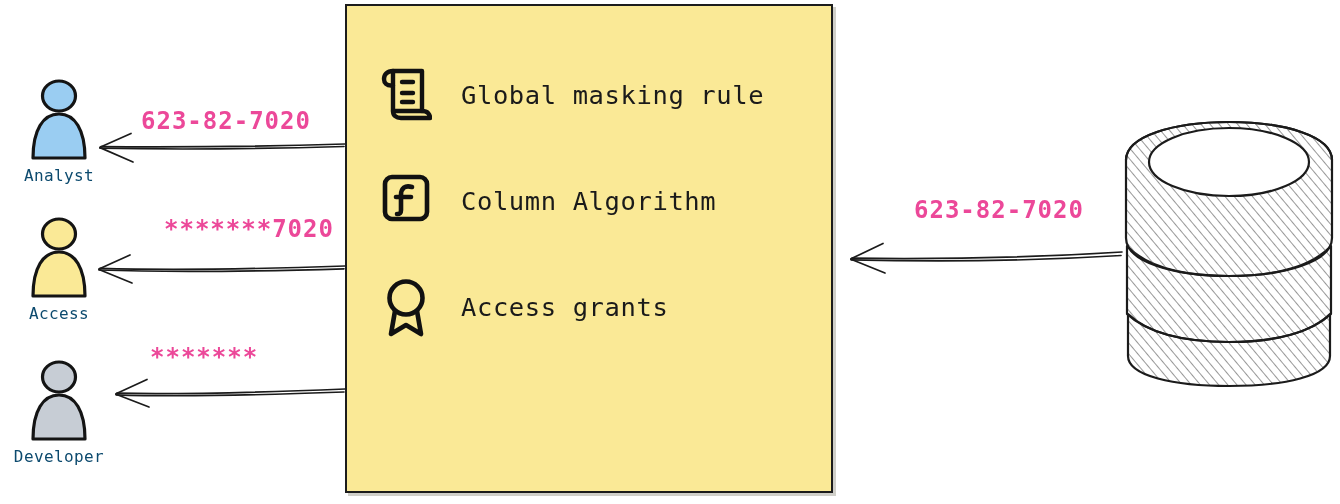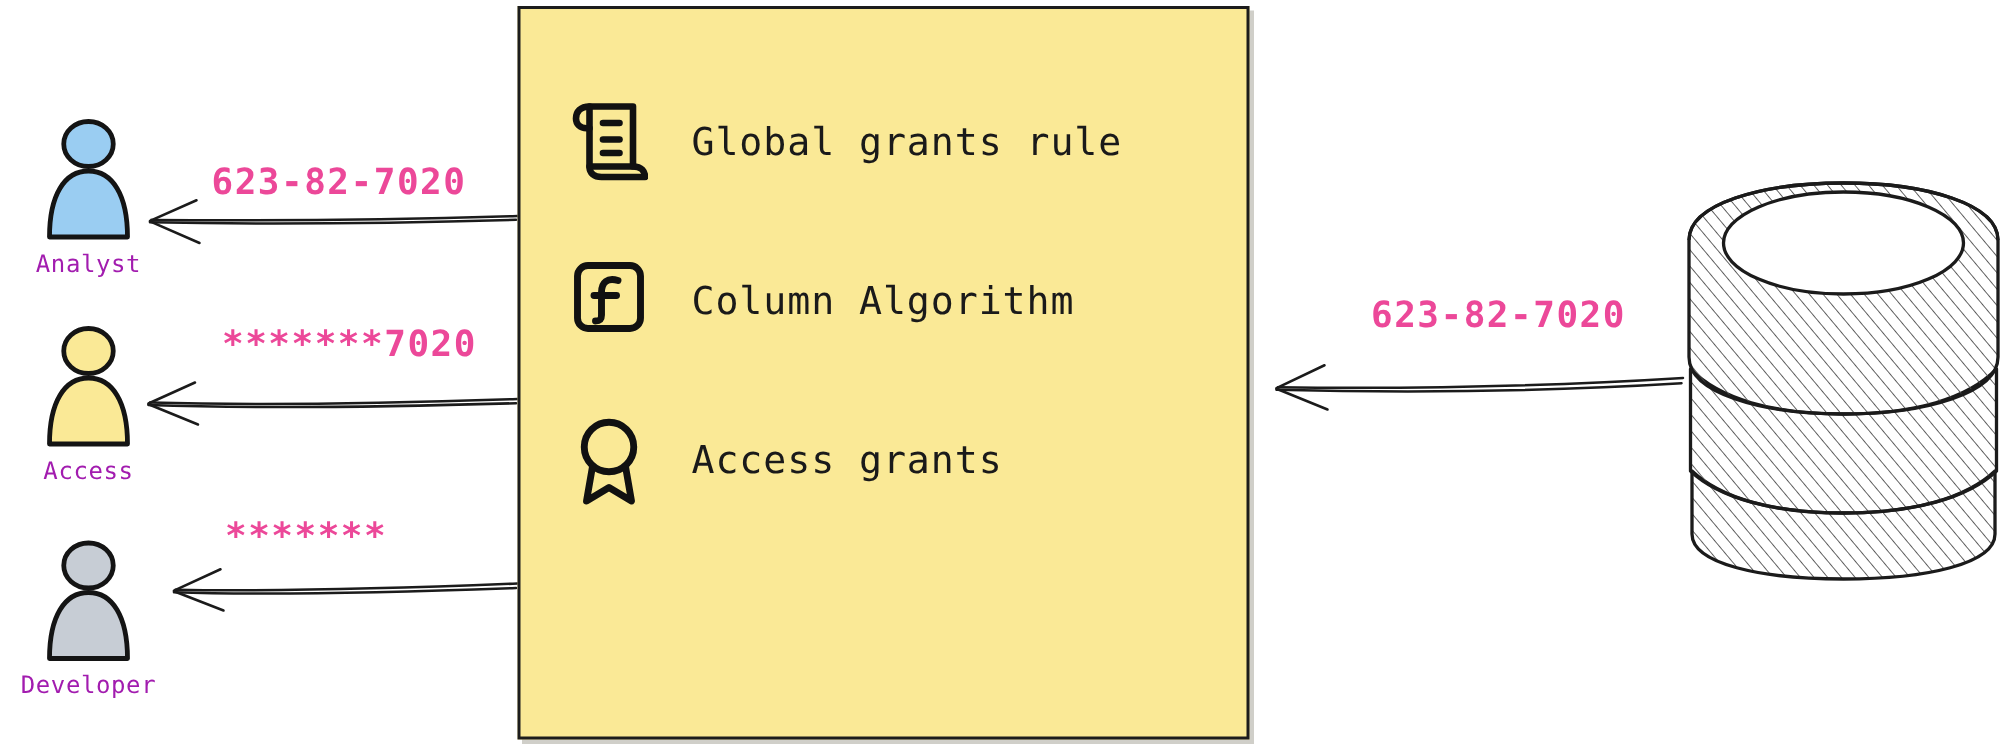--- a/index.html
+++ b/index.html
@@ -67,21 +67,21 @@
   }
   .persona-figure {
     width: 72px;
     height: 86px;
     margin: 0 auto;
   }
   .persona-figure svg { display: block; }
   .persona-label {
     margin-top: 2px;
     font-size: 16px;
-    color: #a21caf;
+    color: #0c4a6e;
     letter-spacing: 0.4px;
   }
 
   
   .flow-label {
     position: absolute;
     font-size: 24px;
     font-weight: bold;
     color: #ec4899;
     letter-spacing: 1px;
@@ -140,21 +140,21 @@
     <div class="persona-figure">
       <svg width="72" height="86" viewBox="0 0 72 86">
         <ellipse cx="36" cy="18" rx="16.5" ry="15" fill="#c7cdd5" stroke="#141414" stroke-width="3.2"></ellipse>
         <path d="M10 80 C10 52 20 36 36 36 C52 36 62 52 62 80 Z" fill="#c7cdd5" stroke="#141414" stroke-width="3.2" stroke-linejoin="round"></path>
       </svg>
     </div>
     <div class="persona-label">Developer</div>
   </div>
 
   <div class="flow-label" style="left:141px; top:107px;">623-82-7020</div>
-  <div class="flow-label" style="left:148px; top:215px;">*******7020</div>
+  <div class="flow-label" style="left:164px; top:215px;">*******7020</div>
   <div class="flow-label" style="left:150px; top:343px;">*******</div>
 
   <svg class="arrow-svg" style="left:0px; top:120px;" width="360" height="60">
     <path d="M345 24 C260 26.5 175 27.3 101 26.6"></path>
     <path d="M344 26.5 C258 29 172 29.6 100 28.2"></path>
     <path d="M131 13.5 L100 27.2"></path>
     <path d="M133 42 L100 27.6"></path>
   </svg>
 
   <svg class="arrow-svg" style="left:0px; top:242px;" width="360" height="60">
@@ -225,21 +225,21 @@
             <g fill="none" stroke="#111111" stroke-width="4.4" stroke-linejoin="round" stroke-linecap="round">
               <path d="M13 4 L42 4 L42 44 L13 44 Z"></path>
               <path d="M13 4 C7 4 4 7.5 4 12 C4 16 7 18.5 11 18.5 L13 18.5"></path>
               <path d="M42 44 C48 44 50 47.5 50 51 L21 51 C16 51 13 48.5 13 44"></path>
               <path d="M22 15 L33 15"></path>
               <path d="M22 26 L33 26"></path>
               <path d="M22 35 L33 35"></path>
             </g>
           </svg>
         </span>
-        <span class="policy-label">Global grants rule</span>
+        <span class="policy-label">Global masking rule</span>
       </div>
 
 
       <div class="policy-row">
         <span class="policy-icon">
           <svg width="52" height="54" viewBox="0 0 52 54">
             <rect x="5" y="3" width="42" height="42" rx="7" ry="7" fill="none" stroke="#111111" stroke-width="4.6"></rect>
             <path d="M32 13 C25 11 21 14 21 21 L21 36 C21 39 20 40 17 40" fill="none" stroke="#111111" stroke-width="4.6" stroke-linecap="round"></path>
             <path d="M16 23 L31 23" fill="none" stroke="#111111" stroke-width="4.6" stroke-linecap="round"></path>
           </svg>

